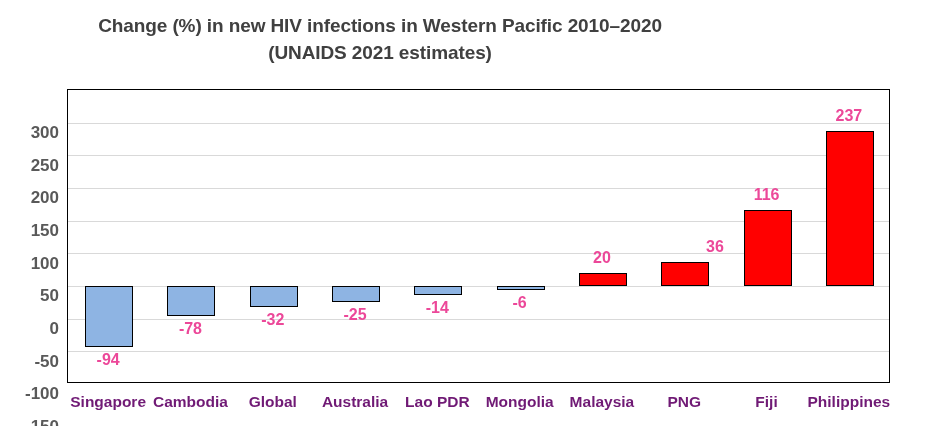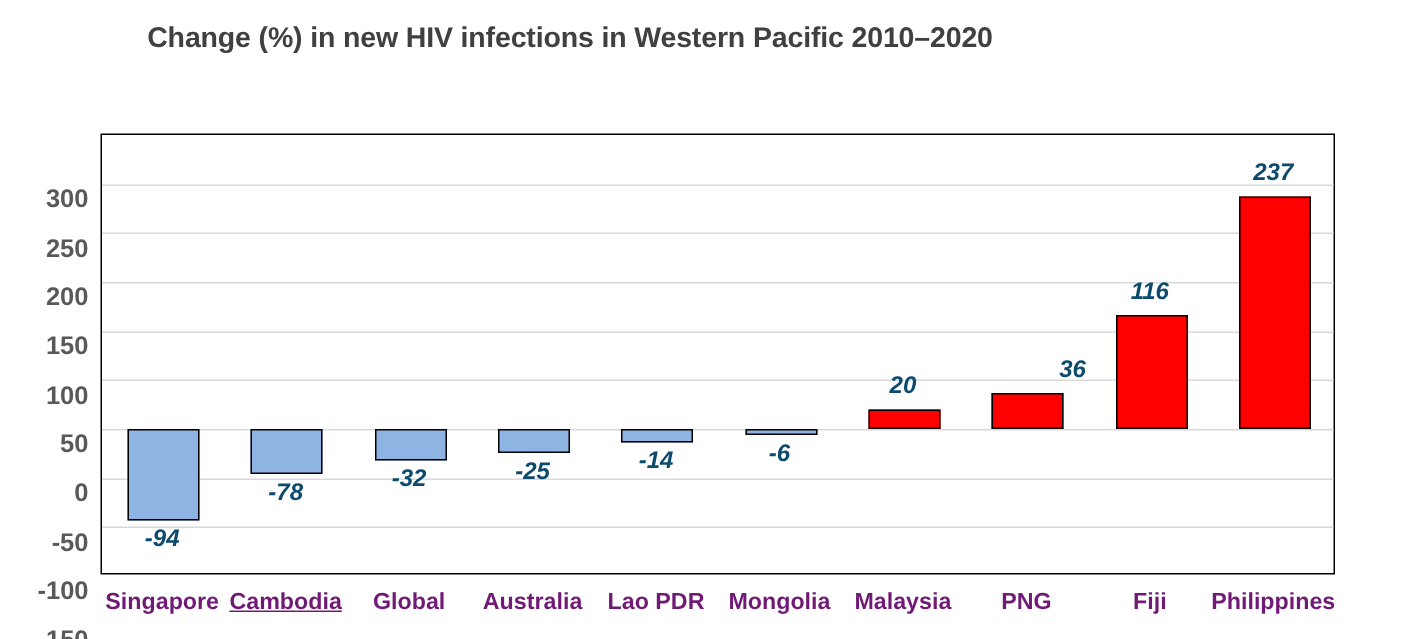--- a/index.html
+++ b/index.html
@@ -78,25 +78,24 @@
     box-sizing: border-box;
     border: 1.4px solid #000000;
   }
   .bar.neg { background: #8eb4e3; }
   .bar.pos { background: #ff0000; }
 
   .bar-label {
     position: absolute;
     font-size: 16px;
     font-weight: bold;
-    color: #0c4a6e;
+    color: #ec4899;
     text-align: center;
     line-height: 16px;
     white-space: nowrap;
-    font-style: italic;
   }
 
   
   .xtick {
     position: absolute;
     top: 393px;
     font-size: 15.5px;
     font-weight: bold;
     color: #701a75;
     text-align: center;
@@ -104,20 +103,21 @@
     white-space: nowrap;
   }
 </style>
 </head>
 <body>
 
 <div id="chart-root">
 
   <div class="chart-title">
     <span>Change (%) in new HIV infections in Western Pacific  2010–2020</span>
+    <span class="line2">(UNAIDS 2021 estimates)</span>
   </div>
 
   <div id="y-axis">
       <div class="ytick" style="left: 1px; width: 58px; top: 80px; right: auto;">300</div>
       <div class="ytick" style="left: 1px; width: 58px; top: 112.667px; right: auto;">250</div>
       <div class="ytick" style="left: 1px; width: 58px; top: 145.333px; right: auto;">200</div>
       <div class="ytick" style="left: 1px; width: 58px; top: 178px; right: auto;">150</div>
       <div class="ytick" style="left: 1px; width: 58px; top: 210.667px; right: auto;">100</div>
       <div class="ytick" style="left: 1px; width: 58px; top: 243.333px; right: auto;">50</div>
       <div class="ytick" style="left: 1px; width: 58px; top: 276px; right: auto;">0</div>
@@ -146,21 +146,21 @@
         <div class="bar neg" style="left: 428.65px; top: 196px; width: 48px; height: 3.92px; background: rgb(142, 180, 227);"></div>
         <div class="bar pos" style="left: 510.95px; top: 182.933px; width: 48px; height: 13.0667px; background: rgb(255, 0, 0);"></div>
         <div class="bar pos" style="left: 593.25px; top: 172.48px; width: 48px; height: 23.52px; background: rgb(255, 0, 0);"></div>
         <div class="bar pos" style="left: 675.55px; top: 120.213px; width: 48px; height: 75.7867px; background: rgb(255, 0, 0);"></div>
         <div class="bar pos" style="left: 757.85px; top: 41.16px; width: 48px; height: 154.84px; background: rgb(255, 0, 0);"></div>
       </div>
   </div>
 
   <div id="x-axis">
       <div class="xtick" style="width: 120px; left: 48.15px;">Singapore</div>
-      <div class="xtick" style="width: 120px; left: 130.45px; text-decoration: underline;">Cambodia</div>
+      <div class="xtick" style="width: 120px; left: 130.45px;">Cambodia</div>
       <div class="xtick" style="width: 120px; left: 212.75px;">Global</div>
       <div class="xtick" style="width: 120px; left: 295.05px;">Australia</div>
       <div class="xtick" style="width: 120px; left: 377.35px;">Lao PDR</div>
       <div class="xtick" style="width: 120px; left: 459.65px;">Mongolia</div>
       <div class="xtick" style="width: 120px; left: 541.95px;">Malaysia</div>
       <div class="xtick" style="width: 120px; left: 624.25px;">PNG</div>
       <div class="xtick" style="width: 120px; left: 706.55px;">Fiji</div>
       <div class="xtick" style="width: 120px; left: 788.85px;">Philippines</div>
     </div>
   <div id="bar-labels">

